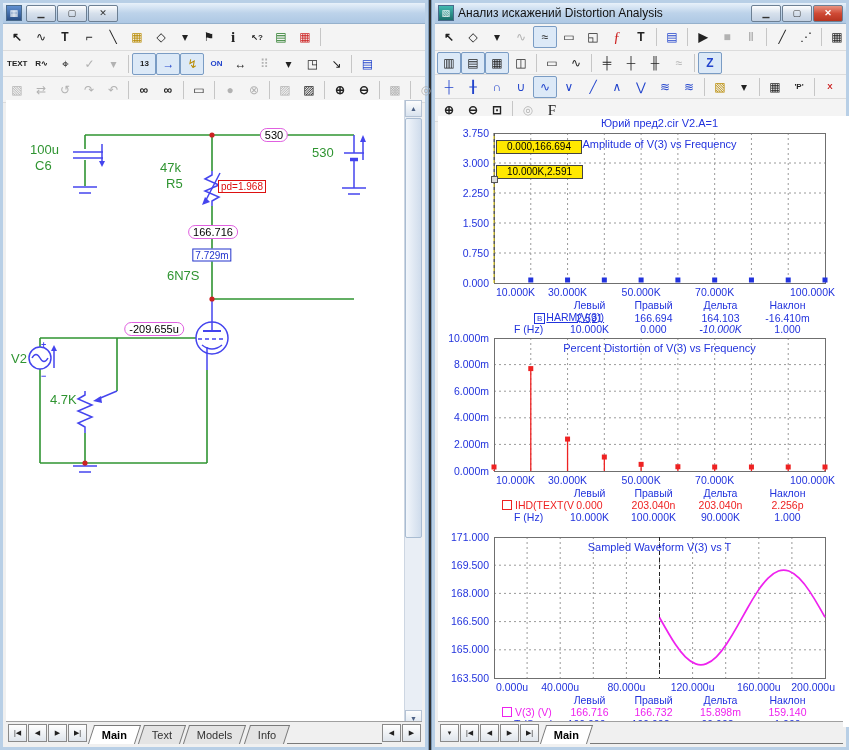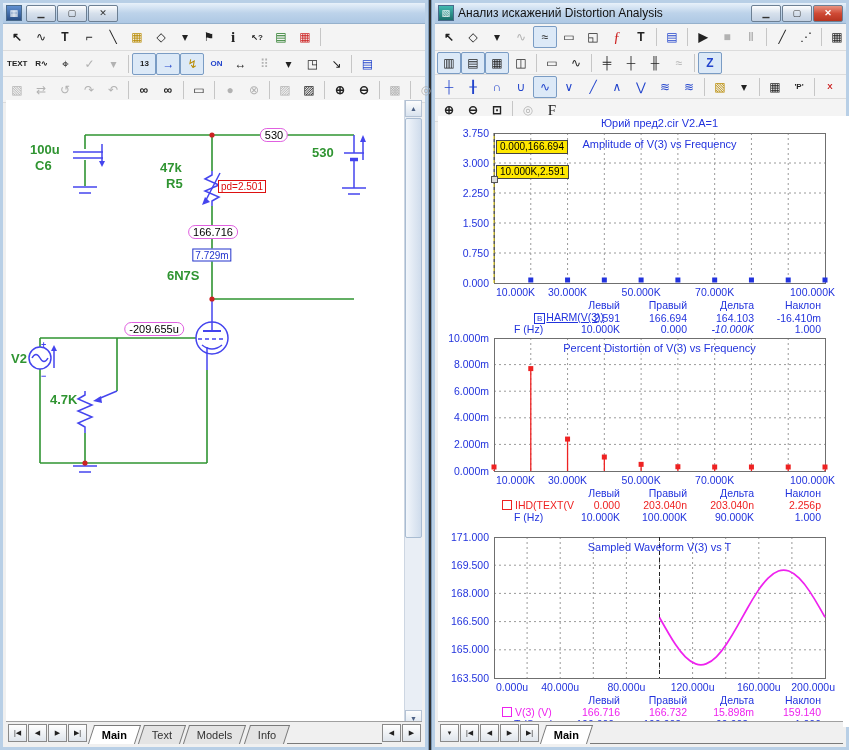--- a/index.html
+++ b/index.html
@@ -33,21 +33,21 @@
   .ti.red{color:#cc2222;}
   .ti.green{color:#227722;}
   .ti.yellow{color:#b88a00;}
   .ti.serif{font-family:"Liberation Serif",serif;font-size:15px;}
   .ti.pressed{border:1px solid #7a9cc4;background:#dce9f7;}
   .sep{width:1px;height:18px;background:#c6c6c6;margin:0 3px;flex:0 0 1px;}
   
   #canvas{position:absolute;left:3px;top:97px;width:405px;height:627px;background:#ffffff;
       border-right:1px solid #c0c0c0;overflow:hidden;}
   #circuit-labels div{position:absolute;white-space:nowrap;}
-  .glabel{color:#2f9431;font-weight:bold;font-size:13px;}
+  .glabel{color:#2f9431;font-weight:normal;font-size:13px;}
   .bubble{border:1px solid #e060e0;border-radius:8px;background:#fff;color:#000;
       font-size:11px;padding:0 4px;transform:translate(-50%,-50%);}
   .redbox{border:1px solid #dd1111;background:#fff;color:#dd1111;font-size:10px;padding:0 2px;}
   .bluebox{border:1px solid #2233cc;background:#fff;color:#2233cc;font-size:10px;padding:0 2px;
       transform:translate(-50%,-50%);text-align:right;}
   
   .vscroll{position:absolute;right:3px;top:97px;width:17px;height:627px;background:#e9eef5;
       border-left:1px solid #cdd6e2;}
   .sbtn{width:17px;height:17px;background:linear-gradient(#fdfdfd,#d9e3ef);
       border:1px solid #b4c2d4;box-sizing:border-box;display:flex;align-items:center;
@@ -64,29 +64,29 @@
       background:#e4e4e4;font-size:11px;display:flex;align-items:center;
       transform:skewX(-18deg);margin-left:3px;color:#333;}
   .tab>span{transform:skewX(18deg);}
   .tab.active{background:#ffffff;font-weight:bold;color:#000;}
   .tabspacer{flex:1;border-bottom:1px solid #7a7a7a;height:18px;}
   
   #charts{position:absolute;left:3px;top:113px;width:411px;height:611px;background:#ffffff;overflow:hidden;}
   .cgroup{position:absolute;left:0;width:411px;}
   .readout{position:absolute;left:0;width:400px;font-size:10.5px;line-height:12px;}
   .rrow{display:grid;grid-template-columns:121px 61px 67px 67px 67px;height:12px;align-items:center;}
-  .rrow .num{text-align:right;}
+  .rrow .num{text-align:center;}
   .rrow .lab{white-space:nowrap;}
   .bprefix{display:inline-block;border:1px solid #2233dd;color:#2233dd;font-size:8px;
       padding:0 2px;margin-right:1px;line-height:9px;}
   .cbox{display:inline-block;width:8px;height:8px;border:1px solid currentColor;background:#fff;
       margin-right:3px;vertical-align:-1px;}
   .ulab{text-decoration:underline;}
   .anno{position:absolute;background:#ffe800;border:1px solid #444;color:#000;
-      font-size:10px;line-height:12px;padding:0 3px;white-space:nowrap;}
+      font-size:10px;line-height:12px;padding:0 10px;white-space:nowrap;}
   .handle{position:absolute;width:7px;height:7px;background:#dcdcdc;border:1px solid #555;box-sizing:border-box;}
 </style>
 </head>
 <body>
 
 <div>
 
   <div class="win" id="win-left">
     <div class="titlebar">
       <span class="wicon sch">▦</span>
@@ -240,21 +240,21 @@
           <circle cx="206" cy="35" r="2.6"></circle>
           <circle cx="206" cy="199" r="2.6"></circle>
           <circle cx="79" cy="363" r="2.6"></circle>
         </g>
       </svg>
       <div id="circuit-labels">
           <div class="glabel" style="left: 24px; top: 42px;">100u</div>
           <div class="glabel" style="left: 29px; top: 58px;">C6</div>
           <div class="glabel" style="left: 154px; top: 60px;">47k</div>
           <div class="glabel" style="left: 160px; top: 76px;">R5</div>
-          <div class="redbox" style="left: 212px; top: 80px;">pd=2.501</div>
+          <div class="redbox" style="left: 212px; top: 80px;">pd=1.968</div>
           <div class="bubble" style="left: 268px; top: 35px;">530</div>
           <div class="glabel" style="left: 306px; top: 45px;">530</div>
           <div class="bubble" style="left: 207px; top: 132px;">166.716</div>
           <div class="bluebox" style="left: 206px; top: 155px;">7.729m</div>
           <div class="glabel" style="left: 161px; top: 168px;">6N7S</div>
           <div class="bubble" style="left: 148px; top: 229px;">-209.655u</div>
           <div class="glabel" style="left: 5px; top: 251px;">V2</div>
           <div class="glabel" style="left: 44px; top: 292px; text-align: center;">4.7K</div>
         </div>
     </div>

